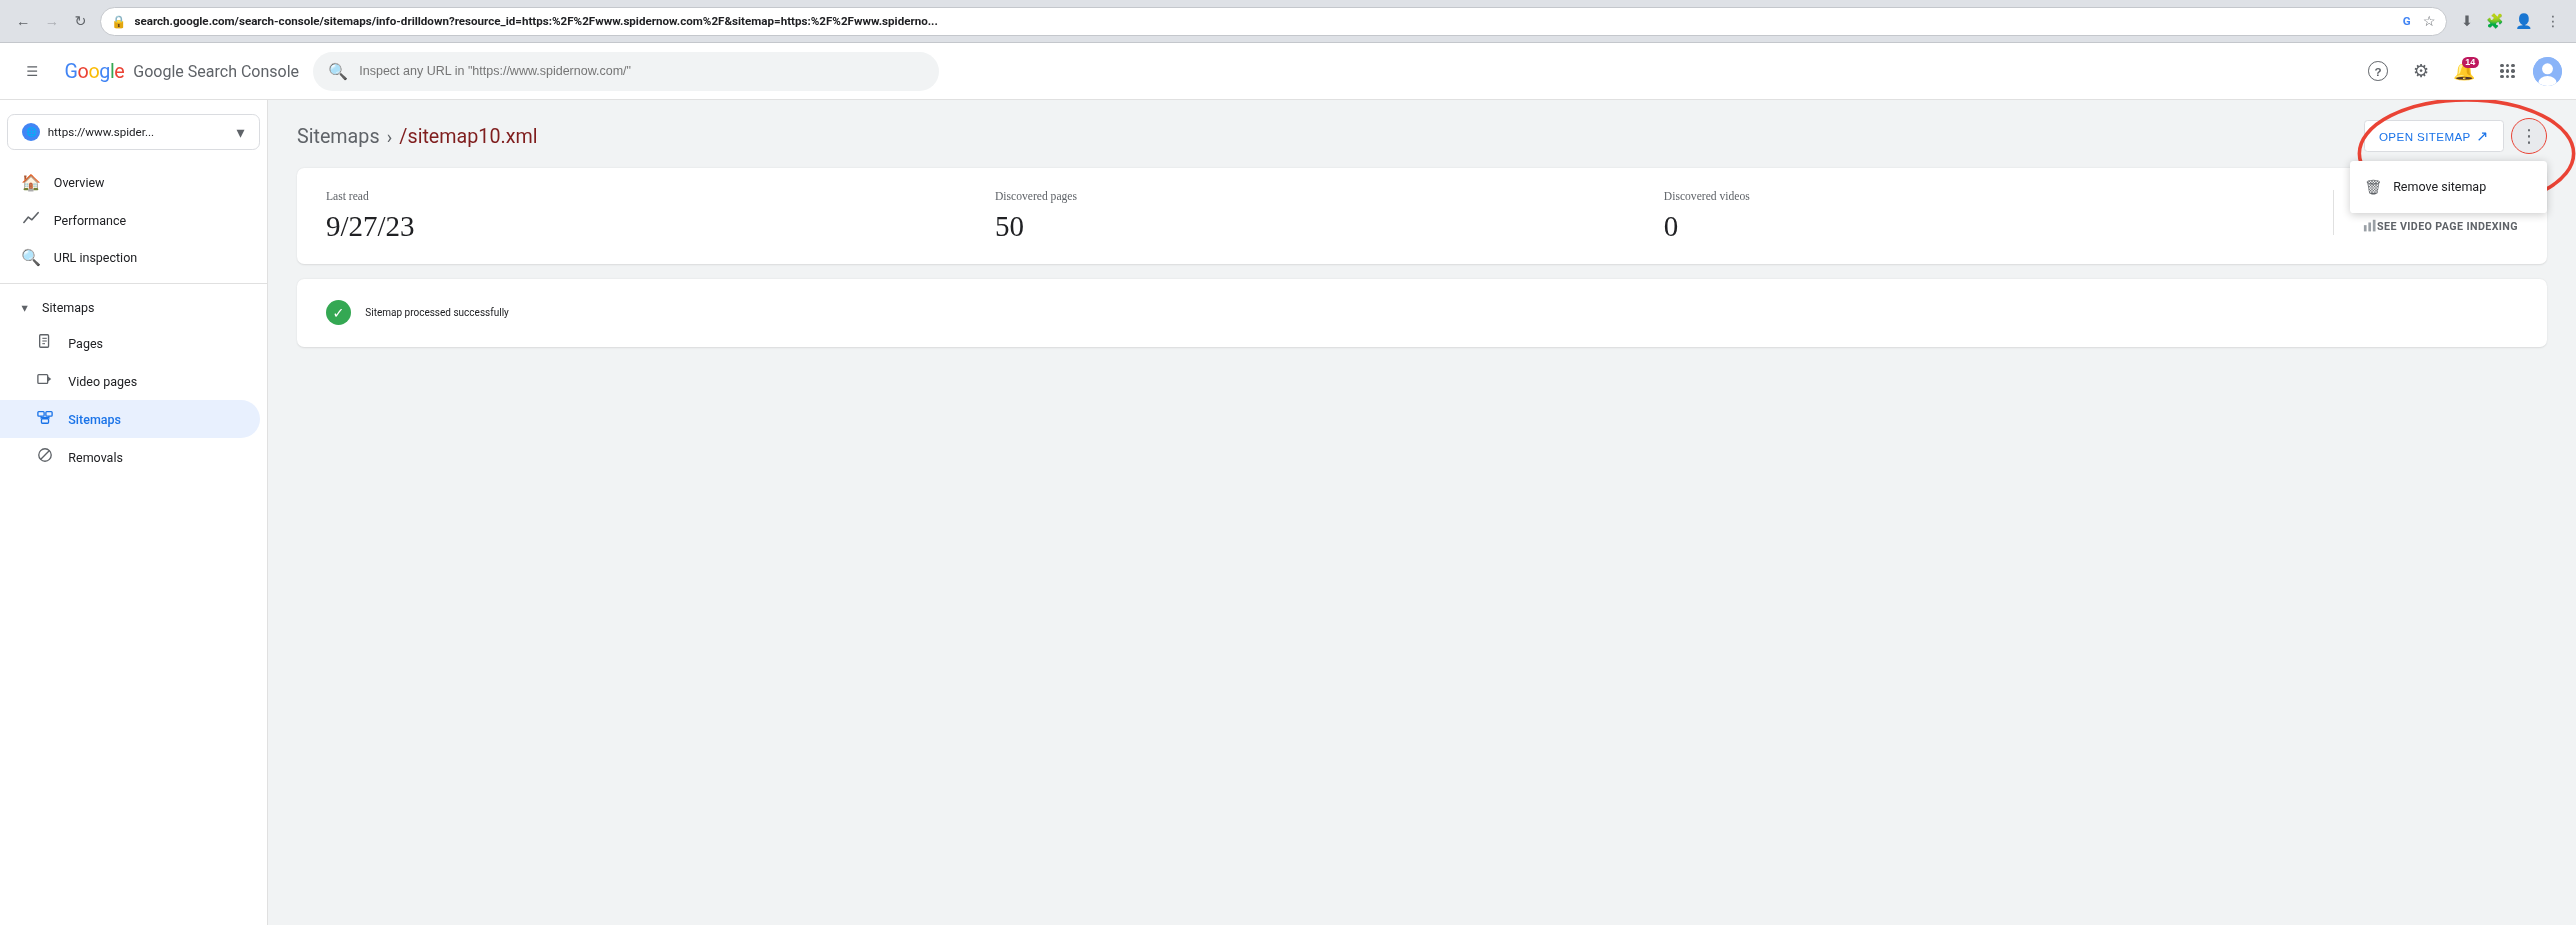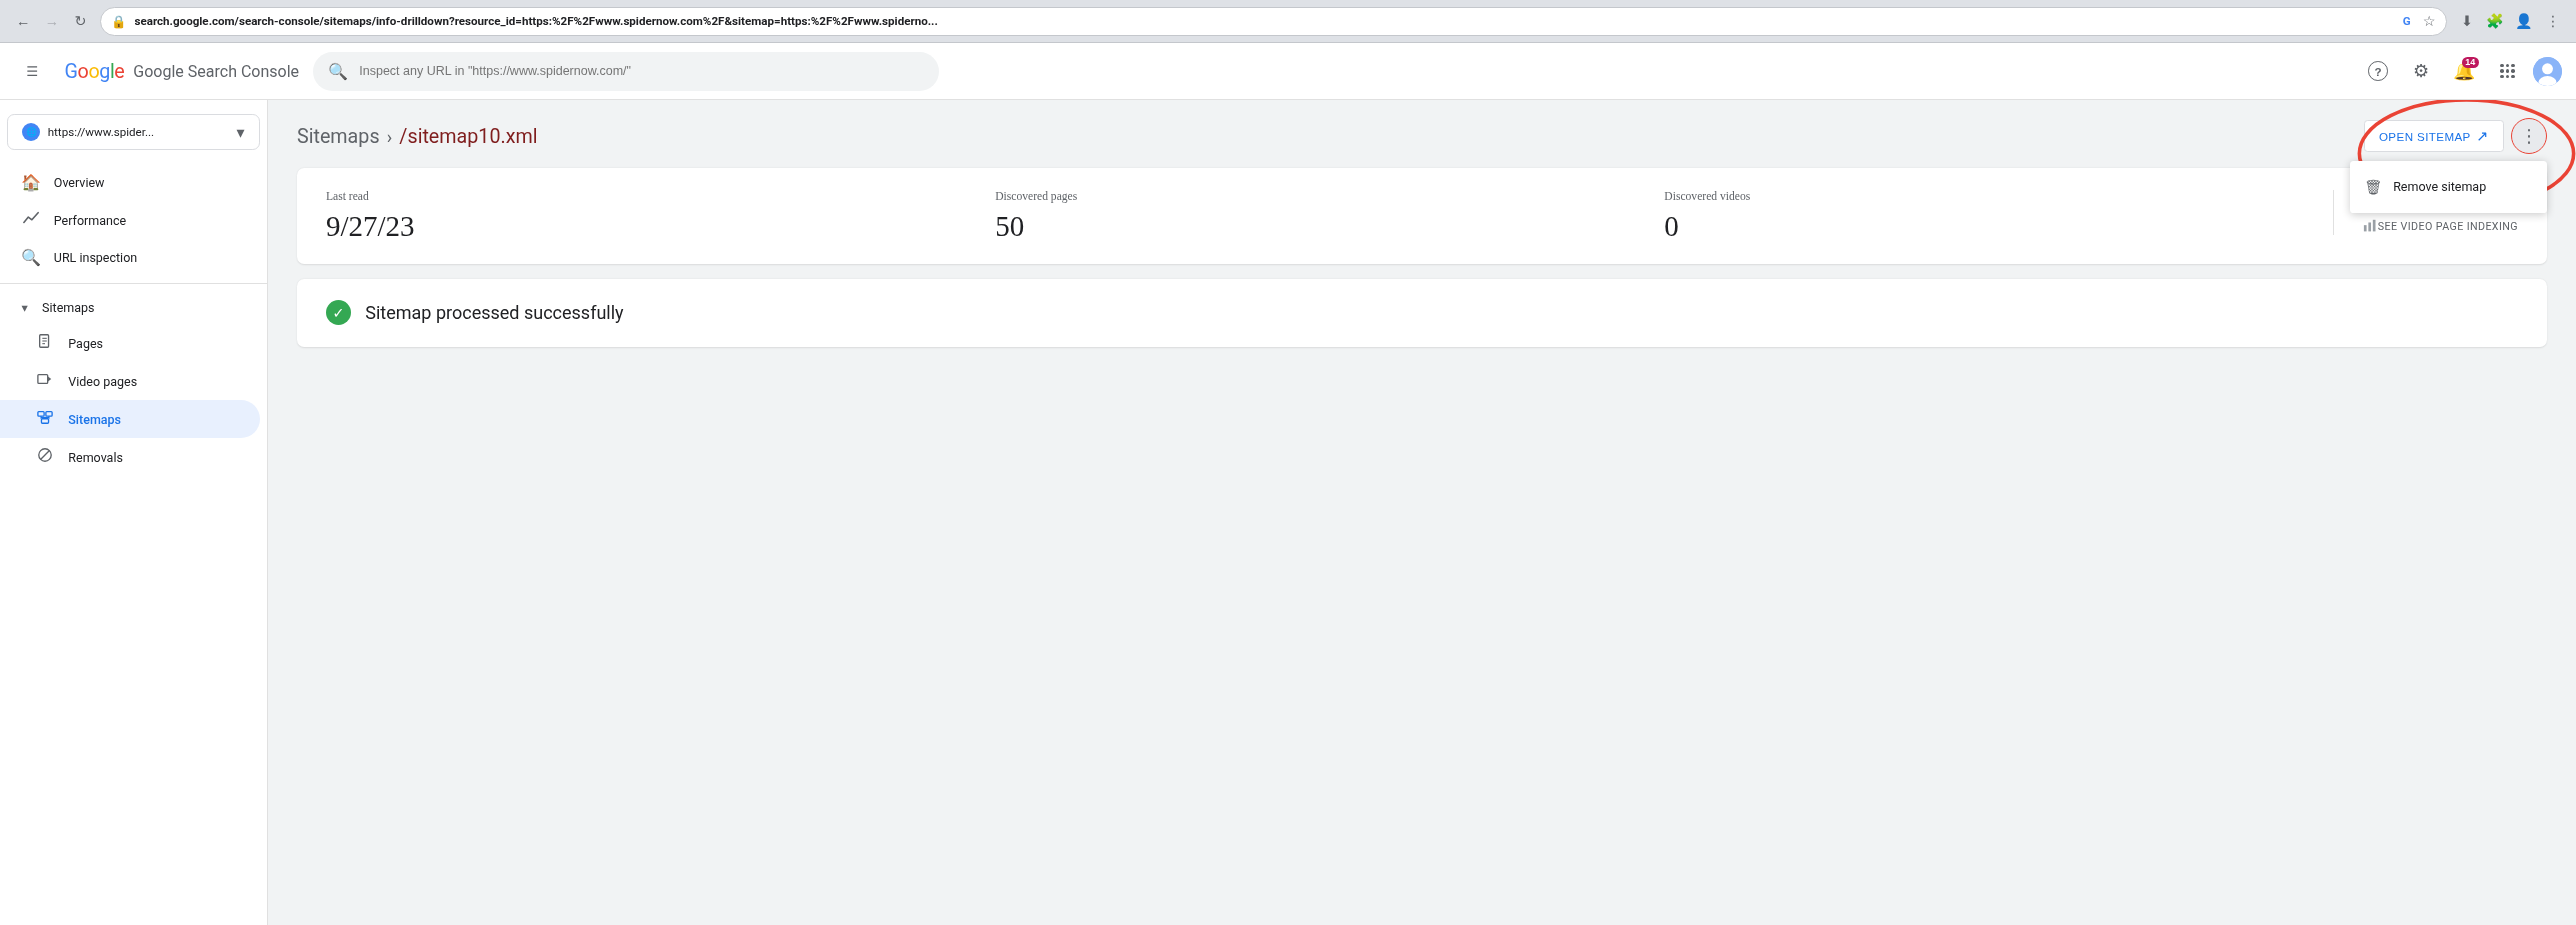--- a/index.html
+++ b/index.html
@@ -342,21 +342,21 @@
       padding-left: 29px;
       border-left: 0.9px solid #e0e0e0;
     }
     .see-link {
       display: flex;
       align-items: center;
       gap: 0;
       cursor: pointer;
       color: #5f6368;
       font-size: 10.7px;
-      font-weight: 400;
+      font-weight: 700;
       letter-spacing: 0.4px;
       text-transform: uppercase;
     }
 
     
     .success-card {
       background: white;
       border-radius: 7.2px;
       padding: 21.5px 29px;
       margin: 0 29px 14.3px;
@@ -368,21 +368,21 @@
     .success-icon {
       width: 25px; height: 25px;
       border-radius: 50%;
       background: #34A853;
       display: flex; align-items: center; justify-content: center;
       color: white;
       font-size: 14.3px;
       flex-shrink: 0;
     }
     .success-text {
-      font-size: 18px;
+      font-size: 10px;
       color: #202124;
     }
 
     
     .actions-container {
       position: relative;
       display: flex;
       align-items: center;
       gap: 7.2px;
     }

